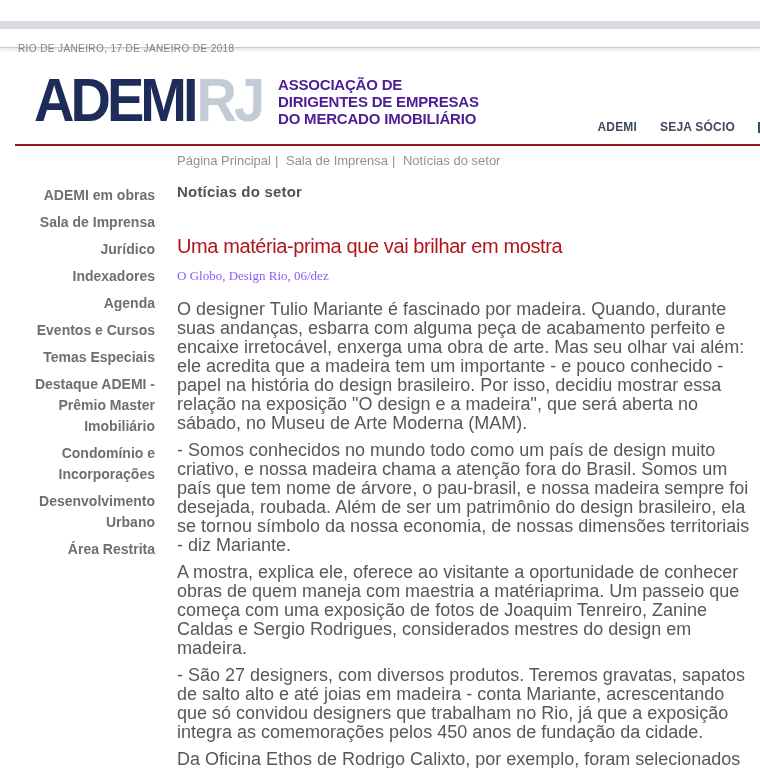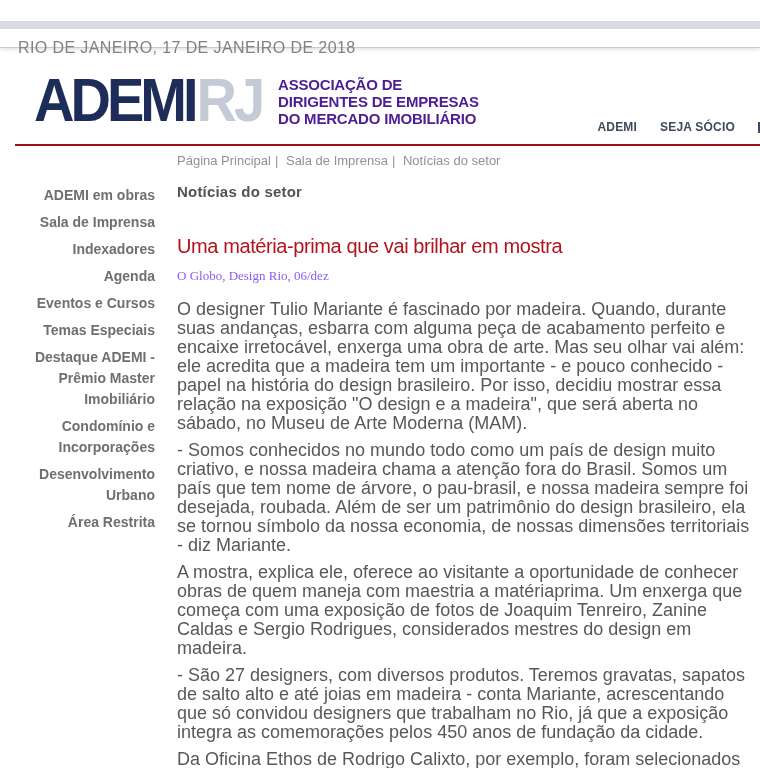--- a/index.html
+++ b/index.html
@@ -5,21 +5,21 @@
   * { margin:0; padding:0; box-sizing:border-box; }
   html,body { width:760px; height:768px; overflow:hidden; background:#fff;
               font-family:"Liberation Sans", sans-serif; }
 
   
   .top-white { height:21px; background:#fff; }
   .top-strip { height:8px; background:#d8dbe0; }
   .date-bar  { height:19px; background:#fff; display:flex; align-items:center;
                padding-left:18px; border-bottom:1px solid #c9c9c9;
                box-shadow:0 2px 3px rgba(0,0,0,.10); position:relative; z-index:2; }
-  .date-bar span { font-size:16px; color:#7f8285; letter-spacing:.4px;margin-top:20px; }
+  .date-bar span { font-size:10px; color:#7f8285; letter-spacing:.4px;margin-top:20px; }
 
   
   .header { position:relative; height:96px; background:#fff; }
   .logo { position:absolute; left:34px; top:22px; display:flex; align-items:flex-start;
           cursor:pointer; }
   .logo-acronym { font-size:56px; font-weight:bold; letter-spacing:-4px;
                   color:#1e2c5a; line-height:56px; transform:scaleY(1.08);
                   transform-origin:top left; }
   .logo-rj { font-size:56px; font-weight:bold; letter-spacing:-3px;
              color:#c5cbd6; line-height:56px; transform:scaleY(1.08);
@@ -78,20 +78,21 @@
     <span class="nav-item-partial"></span>
   </div>
 </div>
 
 <div class="red-rule"></div>
 
 <div class="content">
   <div class="sidebar">
     <div class="sidebar-item">ADEMI em obras</div>
     <div class="sidebar-item">Sala de Imprensa</div>
+    <div class="sidebar-item">Jurídico</div>
     <div class="sidebar-item">Indexadores</div>
     <div class="sidebar-item">Agenda</div>
     <div class="sidebar-item">Eventos e Cursos</div>
     <div class="sidebar-item">Temas Especiais</div>
     <div class="sidebar-item">Destaque ADEMI - Prêmio Master Imobiliário</div>
     <div class="sidebar-item">Condomínio e Incorporações</div>
     <div class="sidebar-item">Desenvolvimento Urbano</div>
     <div class="sidebar-item">Área Restrita</div>
   </div>
 
@@ -103,18 +104,18 @@
     </div>
 
     <div class="section-title">Notícias do setor</div>
 
     <div class="article-title">Uma matéria-prima que vai brilhar em mostra</div>
     <div class="article-byline">O Globo, Design Rio, 06/dez</div>
 
     <div class="article-body">
       <p>O designer Tulio Mariante é fascinado por madeira. Quando, durante suas andanças, esbarra com alguma peça de acabamento perfeito e encaixe irretocável, enxerga uma obra de arte. Mas seu olhar vai além: ele acredita que a madeira tem um importante - e pouco conhecido - papel na história do design brasileiro. Por isso, decidiu mostrar essa relação na exposição "O design e a madeira", que será aberta no sábado, no Museu de Arte Moderna (MAM).</p>
       <p>- Somos conhecidos no mundo todo como um país de design muito criativo, e nossa madeira chama a atenção fora do Brasil. Somos um país que tem nome de árvore, o pau-brasil, e nossa madeira sempre foi desejada, roubada. Além de ser um patrimônio do design brasileiro, ela se tornou símbolo da nossa economia, de nossas dimensões territoriais - diz Mariante.</p>
-      <p>A mostra, explica ele, oferece ao visitante a oportunidade de conhecer obras de quem maneja com maestria a matériaprima. Um enxerga que começa com uma exposição de fotos de Joaquim Tenreiro, Zanine Caldas e Sergio Rodrigues, considerados mestres do design em madeira.</p>
+      <p>A mostra, explica ele, oferece ao visitante a oportunidade de conhecer obras de quem maneja com maestria a matériaprima. Um passeio que começa com uma exposição de fotos de Joaquim Tenreiro, Zanine Caldas e Sergio Rodrigues, considerados mestres do design em madeira.</p>
       <p>- São 27 designers, com diversos produtos. Teremos gravatas, sapatos de salto alto e até joias em madeira - conta Mariante, acrescentando que só convidou designers que trabalham no Rio, já que a exposição integra as comemorações pelos 450 anos de fundação da cidade.</p>
       <p>Da Oficina Ethos de Rodrigo Calixto, por exemplo, foram selecionados os "tejuelos", tijolos que podem ser feitos de peroba-de-campos, peroba-rosa ou pinho-de-riga. Já o designer de joias Antonio Bernardo terá seu trabalho representado com um colar, um anel e uma bengala, fruto de uma parceria com o também designer Fernando</p>
     </div>
   </div>
 </div>
 
 </body></html>

